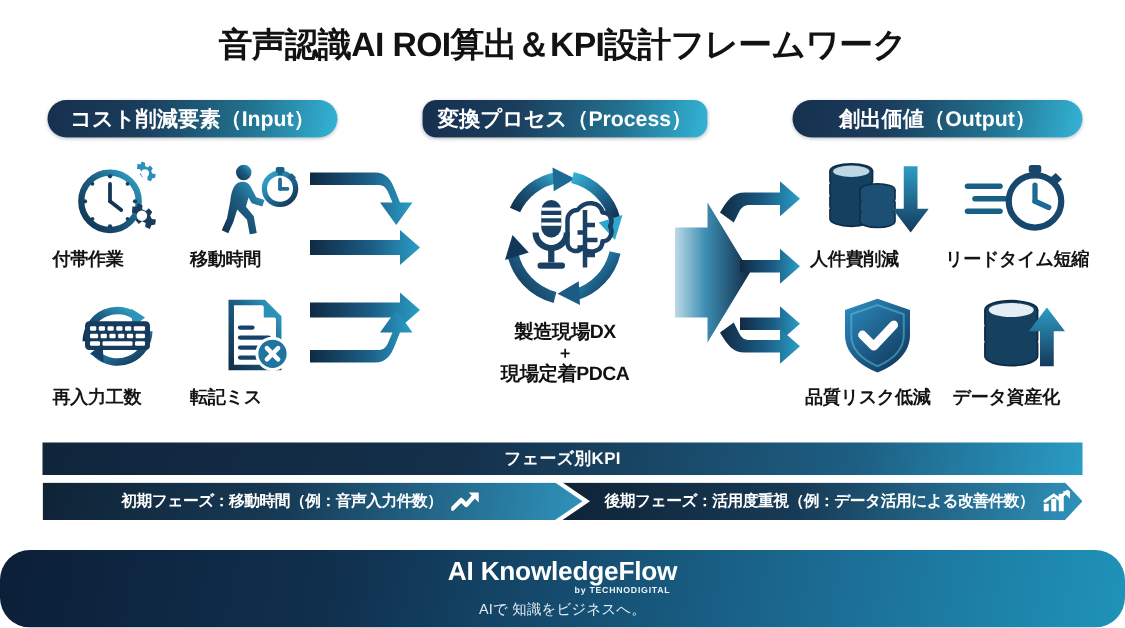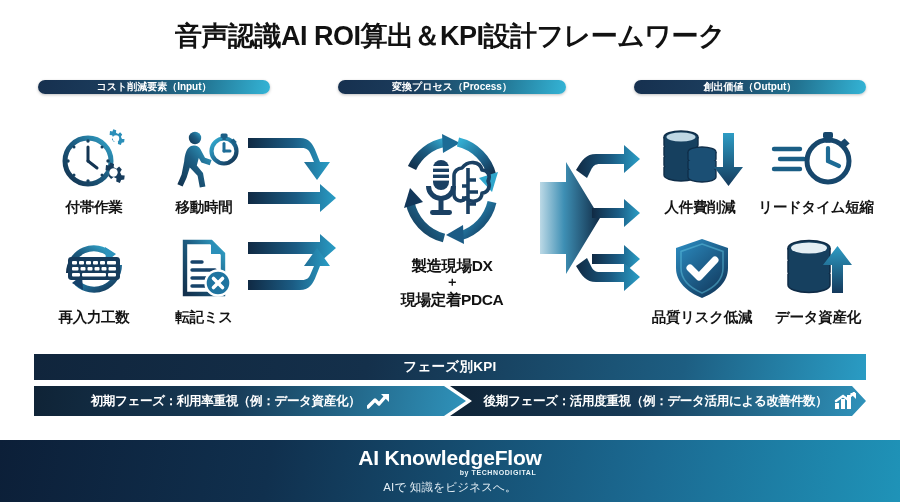--- a/index.html
+++ b/index.html
@@ -12,33 +12,33 @@
 
   
   .title {
     position:absolute; top:18px; left:0; width:900px; text-align:center;
     font-size:27px; font-weight:700; letter-spacing:-0.5px; color:#121212;
     white-space:nowrap;
   }
 
   
   .pill {
-    position:absolute; height:14px; border-radius:15px;
+    position:absolute; height:30px; border-radius:15px;
     display:flex; align-items:center; justify-content:center;
-    color:#fff; font-size:10px; font-weight:700; letter-spacing:0px;
+    color:#fff; font-size:17px; font-weight:700; letter-spacing:0px;
     background:linear-gradient(100deg,#16304f 0%,#1b3c5c 32%,#227391 70%,#34b4d6 100%);
     box-shadow:0 1px 3px rgba(0,0,0,.25);
     white-space:nowrap;
   }
   #pill-input   { left:38px;  top:80px; width:232px; }
   #pill-process { left:338px; top:80px; width:228px;border-radius:11px; }
   #pill-output  { left:634px; top:80px; width:232px; }
 
   
-  .cell { position:absolute; width:104px; text-align:center; }
+  .cell { position:absolute; width:104px; }
   .cell .art { height:72px; display:flex; align-items:center; justify-content:center; }
   .cell .lbl {
     margin-top:4px; font-size:14.5px; font-weight:700; color:#141414;
     white-space:nowrap; letter-spacing:-0.3px;
   }
   
   #cell-futai   { left:42px;  top:122px; }
   #cell-idou    { left:152px; top:122px; }
   #cell-sainyu  { left:42px;  top:232px; }
   #cell-tenki   { left:152px; top:232px; }
@@ -86,21 +86,21 @@
     left:450px; width:416px;
     background:linear-gradient(100deg,#0f2336 0%,#173a56 45%,#2f93bb 100%);
     clip-path:polygon(0 0, calc(100% - 14px) 0, 100% 50%, calc(100% - 14px) 100%, 0 100%, 22px 50%);
     padding-left:26px;
   }
 
   
   #footer {
     position:absolute; left:0; top:440px; width:900px; height:62px;
     background:linear-gradient(100deg,#0c1f38 0%,#10304e 30%,#1b6a92 72%,#1f93b8 100%);
-    display:flex; flex-direction:column; align-items:center; justify-content:center;
+    display:flex; flex-direction:column; align-items:center; justify-content:center;border-radius:24px;
   }
   #footer .brand {
     font-size:21px; font-weight:700; color:#fff; letter-spacing:-0.2px; line-height:1;
   }
   #footer .by {
     font-size:7px; font-weight:700; color:#e9f4f9; letter-spacing:0.6px;
     align-self:center; margin-left:96px; margin-top:1px;
   }
   #footer .tag {
     font-size:11.5px; color:#e3eef5; margin-top:4px; letter-spacing:0.2px;
@@ -392,21 +392,21 @@
         <ellipse cx="31" cy="13" rx="18" ry="5.6" fill="#e4eef4"></ellipse>
         <path d="M60 58V30h-9l14.5-19L80 30h-9v28z" fill="url(#gUp)" transform="translate(-6,0)"></path>
       </svg>
     </div>
     <div class="lbl">データ資産化</div>
   </div>
 
   <div id="kpi-head">フェーズ別KPI</div>
 
   <div class="chev" id="chev-early">
-    <span>初期フェーズ：利用率重視（例：データ資産化）</span>
+    <span>初期フェーズ：移動時間（例：音声入力件数）</span>
     <svg width="24" height="16" viewBox="0 0 24 16">
       <path d="M1 14l7-7 4 4 7-8" fill="none" stroke="#fff" stroke-width="3.4" stroke-linecap="round" stroke-linejoin="round"></path>
       <path d="M14 1h8v8z" fill="#fff"></path>
     </svg>
   </div>
 
   <div class="chev" id="chev-late">
     <span>後期フェーズ：活用度重視（例：データ活用による改善件数）</span>
     <svg width="24" height="18" viewBox="0 0 24 18">
       <g fill="#fff">

